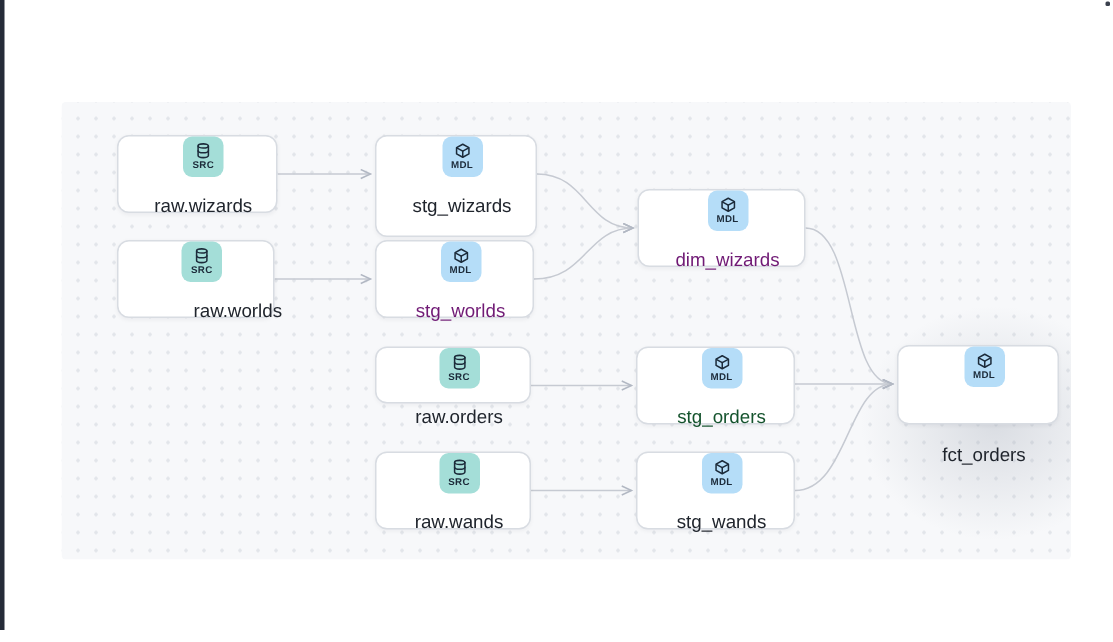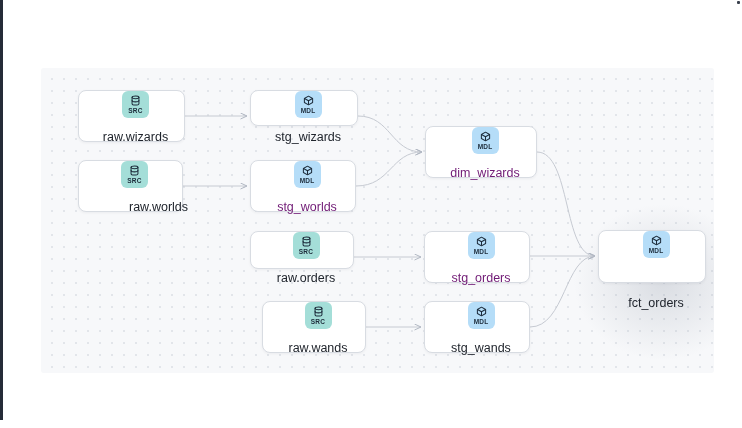--- a/index.html
+++ b/index.html
@@ -81,21 +81,21 @@
             <svg viewBox="0 0 24 24" fill="none" stroke="currentColor" stroke-width="2.2" stroke-linecap="round">
               <ellipse cx="12" cy="5" rx="7.5" ry="3"></ellipse>
               <path d="M4.5 5v7c0 1.66 3.36 3 7.5 3s7.5-1.34 7.5-3V5"></path>
               <path d="M4.5 12v7c0 1.66 3.36 3 7.5 3s7.5-1.34 7.5-3v-7"></path>
             </svg>
           </span>
           <span class="blabel">SRC</span>
         </span>
         <span class="nlabel" style="color: rgb(32, 37, 45); margin-left: 48px;">raw.worlds</span>
       </div>
-      <div class="node" style="left: 209px; top: 22px; width: 108px; height: 36px; background: rgb(255, 255, 255); border: 1px solid rgb(216, 220, 226);">
+      <div class="node" style="left: 209px; top: 22px; width: 108px; height: 68px; background: rgb(255, 255, 255); border: 1px solid rgb(216, 220, 226);">
         <span class="badge" style="background: rgb(181, 221, 248); color: rgb(28, 43, 58);">
           <span class="icn">
             <svg viewBox="0 0 24 24" fill="none" stroke="currentColor" stroke-width="2.2" stroke-linejoin="round">
               <path d="M21 16.5v-9L12 2.5 3 7.5v9l9 5 9-5z"></path>
               <path d="M3.3 7.7 12 12.6l8.7-4.9"></path>
               <path d="M12 21.5v-9"></path>
             </svg>
           </span>
           <span class="blabel">MDL</span>
         </span>
@@ -133,21 +133,21 @@
             <svg viewBox="0 0 24 24" fill="none" stroke="currentColor" stroke-width="2.2" stroke-linecap="round">
               <ellipse cx="12" cy="5" rx="7.5" ry="3"></ellipse>
               <path d="M4.5 5v7c0 1.66 3.36 3 7.5 3s7.5-1.34 7.5-3V5"></path>
               <path d="M4.5 12v7c0 1.66 3.36 3 7.5 3s7.5-1.34 7.5-3v-7"></path>
             </svg>
           </span>
           <span class="blabel">SRC</span>
         </span>
         <span class="nlabel" style="color: rgb(32, 37, 45);">raw.orders</span>
       </div>
-      <div class="node" style="left: 209px; top: 233px; width: 104px; height: 52px; background: rgb(255, 255, 255); border: 1px solid rgb(216, 220, 226); margin-left: 12px;">
+      <div class="node" style="left: 209px; top: 233px; width: 104px; height: 52px; background: rgb(255, 255, 255); border: 1px solid rgb(216, 220, 226);">
         <span class="badge" style="background: rgb(164, 222, 216); color: rgb(28, 43, 58);">
           <span class="icn">
             <svg viewBox="0 0 24 24" fill="none" stroke="currentColor" stroke-width="2.2" stroke-linecap="round">
               <ellipse cx="12" cy="5" rx="7.5" ry="3"></ellipse>
               <path d="M4.5 5v7c0 1.66 3.36 3 7.5 3s7.5-1.34 7.5-3V5"></path>
               <path d="M4.5 12v7c0 1.66 3.36 3 7.5 3s7.5-1.34 7.5-3v-7"></path>
             </svg>
           </span>
           <span class="blabel">SRC</span>
         </span>
@@ -157,21 +157,21 @@
         <span class="badge" style="background: rgb(181, 221, 248); color: rgb(28, 43, 58);">
           <span class="icn">
             <svg viewBox="0 0 24 24" fill="none" stroke="currentColor" stroke-width="2.2" stroke-linejoin="round">
               <path d="M21 16.5v-9L12 2.5 3 7.5v9l9 5 9-5z"></path>
               <path d="M3.3 7.7 12 12.6l8.7-4.9"></path>
               <path d="M12 21.5v-9"></path>
             </svg>
           </span>
           <span class="blabel">MDL</span>
         </span>
-        <span class="nlabel" style="color: #701a75;">stg_orders</span>
+        <span class="nlabel" style="color: #14532d;">stg_orders</span>
       </div>
       <div class="node" style="left: 383px; top: 233px; width: 106px; height: 52px; background: rgb(255, 255, 255); border: 1px solid rgb(216, 220, 226); align-items: center;">
         <span class="badge" style="background: rgb(181, 221, 248); color: rgb(28, 43, 58);">
           <span class="icn">
             <svg viewBox="0 0 24 24" fill="none" stroke="currentColor" stroke-width="2.2" stroke-linejoin="round">
               <path d="M21 16.5v-9L12 2.5 3 7.5v9l9 5 9-5z"></path>
               <path d="M3.3 7.7 12 12.6l8.7-4.9"></path>
               <path d="M12 21.5v-9"></path>
             </svg>
           </span>

